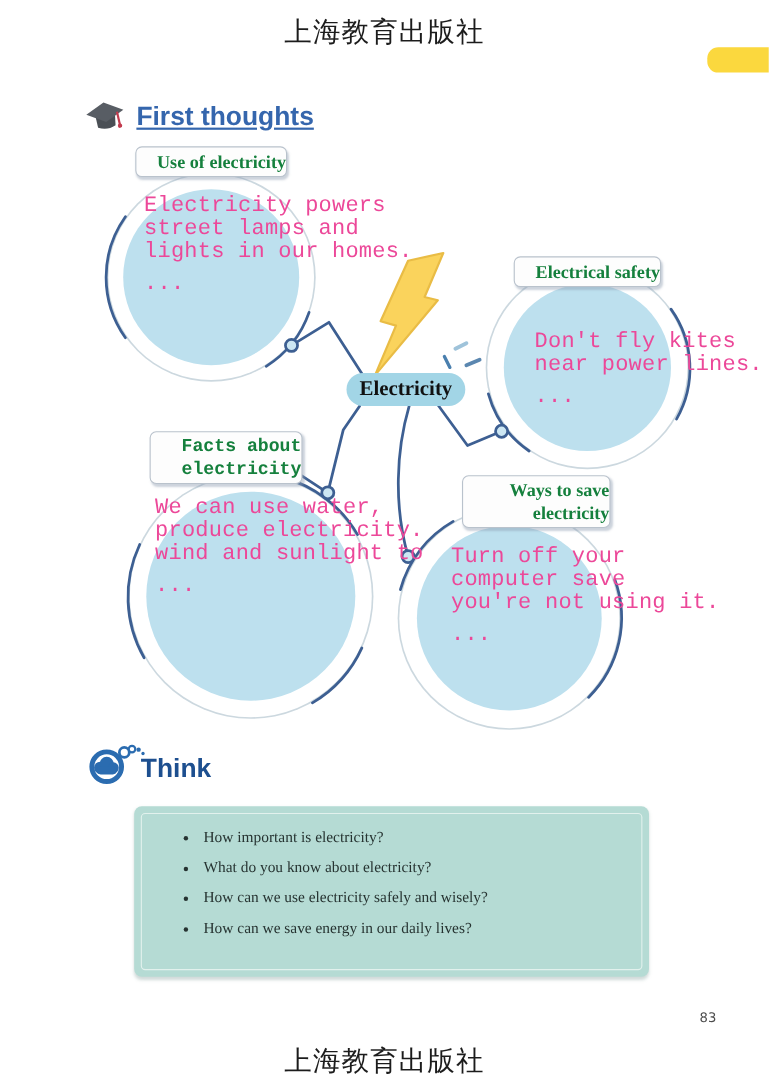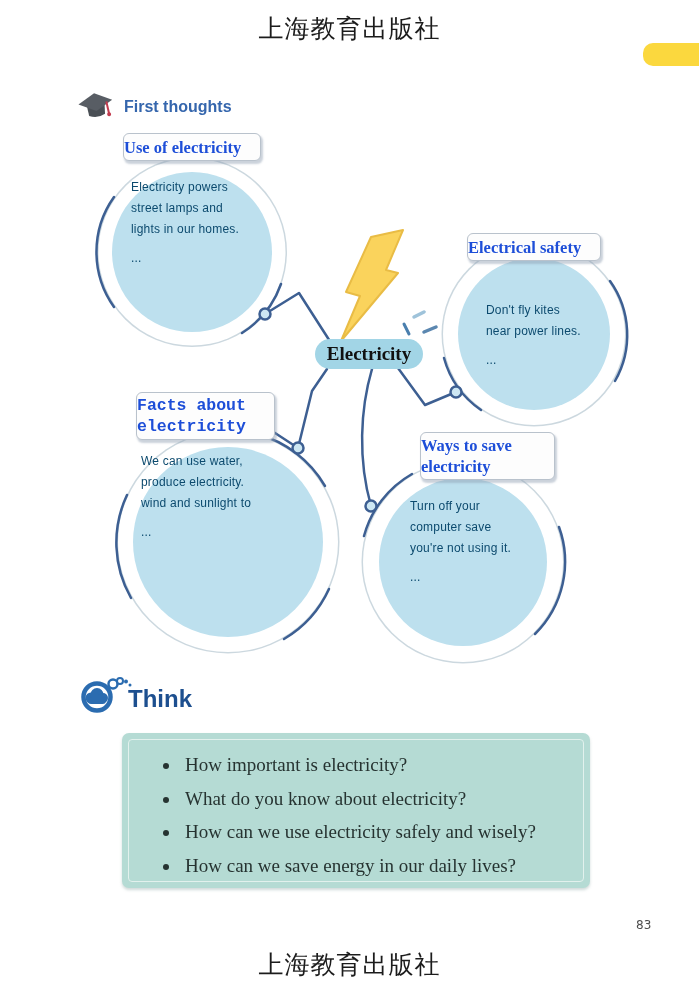--- a/index.html
+++ b/index.html
@@ -13,68 +13,68 @@
   .publisher.bottom{top:948px;}
   .page-number{position:absolute;left:636px;top:918px;font-family:"DejaVu Sans",sans-serif;
                font-size:12px;color:#4d4d4d;}
   .yellow-tab{position:absolute;right:0;top:43px;width:56px;height:23px;
               background:#fbd83e;border-radius:10px 0 0 10px;}
 
   
   .section-heading{position:absolute;display:flex;align-items:center;
                    font-family:"Liberation Sans",sans-serif;font-weight:bold;}
   .heading-ft{left:76px;top:88px;}
-  .heading-ft .hd-text{color:#3566ad;font-size:16px;margin-left:8px;}
+  .heading-ft .hd-text{color:#3566ad;font-size:24px;margin-left:8px;text-decoration:underline;}
   .heading-think{left:80px;top:672px;}
   .heading-think .hd-text{color:#1d4f8f;font-size:24px;margin-left:-4px;margin-top:10px;}
   .hd-icon{flex:0 0 auto;}
 
   
   .bubble{position:absolute;border-radius:50%;background:#bde0ee;z-index:1;}
   .bubble.use  {left:112px;top:172px;width:160px;height:160px;
                 box-shadow:0 0 0 13.5px #fff,0 0 0 15px #ccd8df;}
   .bubble.safety{left:458px;top:258px;width:152px;height:152px;
                 box-shadow:0 0 0 15px #fff,0 0 0 16.5px #ccd8df;}
   .bubble.facts{left:133px;top:447px;width:190px;height:190px;
                 box-shadow:0 0 0 15px #fff,0 0 0 16.5px #ccd8df;}
   .bubble.ways {left:379px;top:478px;width:168px;height:168px;
                 box-shadow:0 0 0 16px #fff,0 0 0 17.5px #ccd8df;}
 
   .svg-layer{position:absolute;left:0;top:0;width:699px;height:988px;z-index:2;
              pointer-events:none;}
 
   .node-label{position:absolute;z-index:3;background:#fdfdfd;border:1.5px solid #b9c2cc;
               border-radius:6px;box-shadow:1.5px 2.5px 2px rgba(140,155,175,.45);
-              display:flex;flex-direction:column;align-items:flex-start;justify-content:center;
-              font-weight:bold;font-size:16.5px;color:#1d4ed8;line-height:21px;text-align:center;}
+              display:flex;flex-direction:column;align-items:flex-end;justify-content:center;
+              font-weight:bold;font-size:16.5px;color:#15803d;line-height:21px;text-align:center;}
   .label-use   {left:123px;top:133px;width:136px;height:26px;}
   .label-safety{left:467px;top:233px;width:132px;height:26px;}
   .label-facts {left:136px;top:392px;width:137px;height:46px;font-family:Liberation Mono, monospace;}
   .label-ways  {left:388px;top:432px;width:133px;height:46px;margin-left:32px;}
 
-  .bubble-text{position:absolute;z-index:3;font-family:Liberation Sans, sans-serif;
-               font-size:12px;line-height:21px;color:#0c4a6e;letter-spacing:.2px;}
+  .bubble-text{position:absolute;z-index:3;font-family:Liberation Mono, monospace;
+               font-size:20px;line-height:21px;color:#ec4899;letter-spacing:.2px;}
   .text-use   {left:131px;top:177px;}
   .text-safety{left:486px;top:272px;margin-top:28px;}
   .text-facts {left:141px;top:451px;}
   .text-ways  {left:410px;top:496px;}
   .ellipsis{margin-top:8px;}
 
   .center-pill{position:absolute;z-index:4;left:315px;top:339px;width:108px;height:30px;
                background:#a2d5e6;border-radius:15px;display:flex;align-items:center;
                justify-content:center;font-weight:bold;font-size:19px;color:#111;}
 
   
   .question-box{position:absolute;left:122px;top:733px;width:468px;height:155px;
                 background:#b5dbd4;border-radius:7px;z-index:1;
                 box-shadow:0 2px 3px rgba(120,150,145,.35);}
   .question-box .inner{position:absolute;left:6px;top:6px;right:6px;bottom:6px;
                 border:1.5px solid #e2f1ed;border-radius:4px;}
   .question-box ul{margin:14px 0 0 0;padding-left:52px;}
-  .question-box li{font-size:19px;color:#263331;margin-bottom:11.5px;padding-left:4px;}
+  .question-box li{font-size:14px;color:#263331;margin-bottom:11.5px;padding-left:4px;}
 </style>
 </head>
 <body>
 
 <div class="page">
 
   <div class="publisher top">上海教育出版社</div>
   <div class="yellow-tab"></div>
 
   <div class="section-heading heading-ft">

